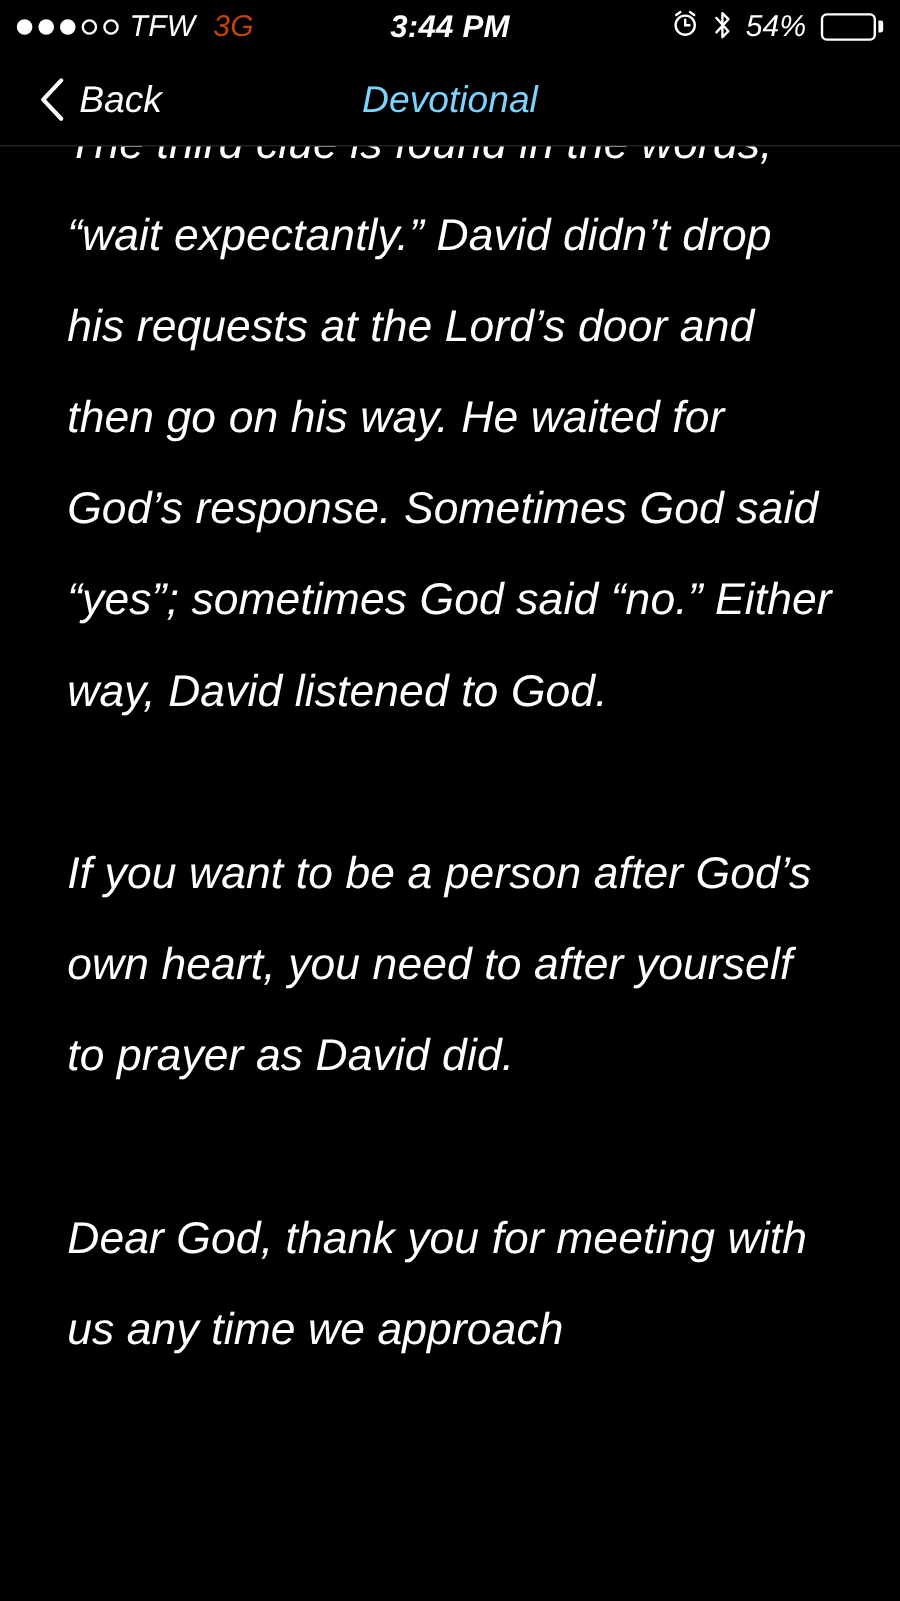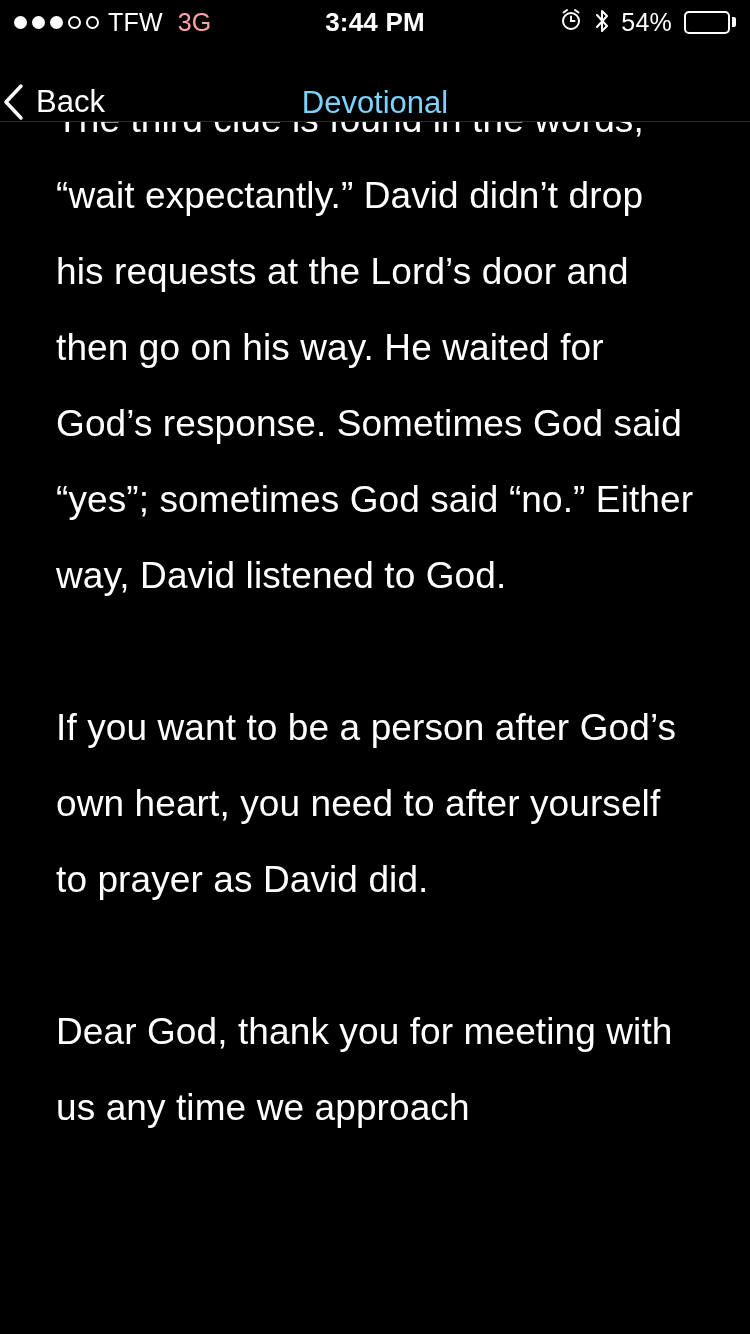--- a/index.html
+++ b/index.html
@@ -9,20 +9,21 @@
     background: #000000;
     font-family: "Liberation Sans", sans-serif;
     overflow: hidden;
   }
   #app {
     position: relative;
     width: 750px;
     height: 1334px;
     background: #000000;
     color: #ffffff;
+    font-style: italic;
   }
 
   
   .status-bar {
     position: relative;
     height: 44px;
     width: 100%;
     display: flex;
     align-items: center;
     padding: 0 14px;
@@ -44,21 +45,21 @@
     height: 13px;
     border-radius: 50%;
     background: #ffffff;
     display: inline-block;
   }
   .dot.empty {
     background: transparent;
     border: 2px solid #ffffff;
   }
   .carrier { font-size: 25px; color: #ffffff; }
-  .network { font-size: 25px; color: #fca5a5; margin-left: 6px; }
+  .network { font-size: 25px; color: #c2410c; margin-left: 6px; }
 
   .status-center {
     position: absolute;
     left: 0; right: 0;
     text-align: center;
     font-size: 26px;
     font-weight: bold;
     pointer-events: none;
   }
 
@@ -94,22 +95,22 @@
     border-radius: 0 2px 2px 0;
     margin-left: 2px;
   }
 
   
   .nav-bar {
     position: relative;
     height: 78px;
     width: 100%;
     display: flex;
-    align-items: flex-end;
-    padding: 0 2px;
+    align-items: center;
+    padding: 0 32px;
     border-bottom: 1px solid #2a2a2a;
   }
   .nav-back {
     display: flex;
     align-items: center;
     gap: 12px;
     cursor: pointer;
   }
   .chevron {
     width: 22px;

